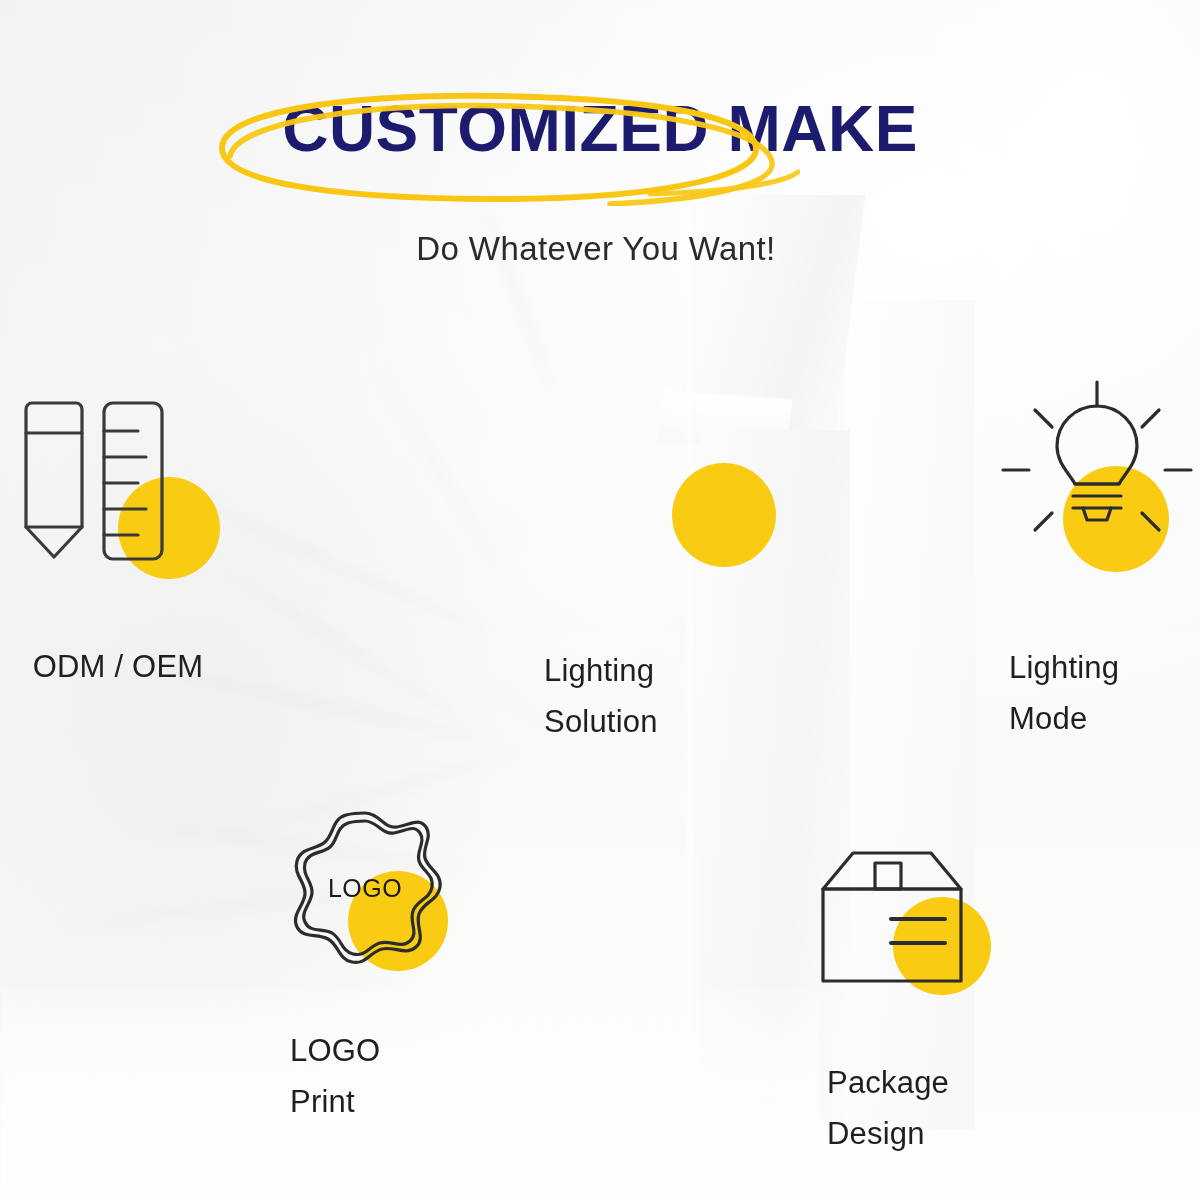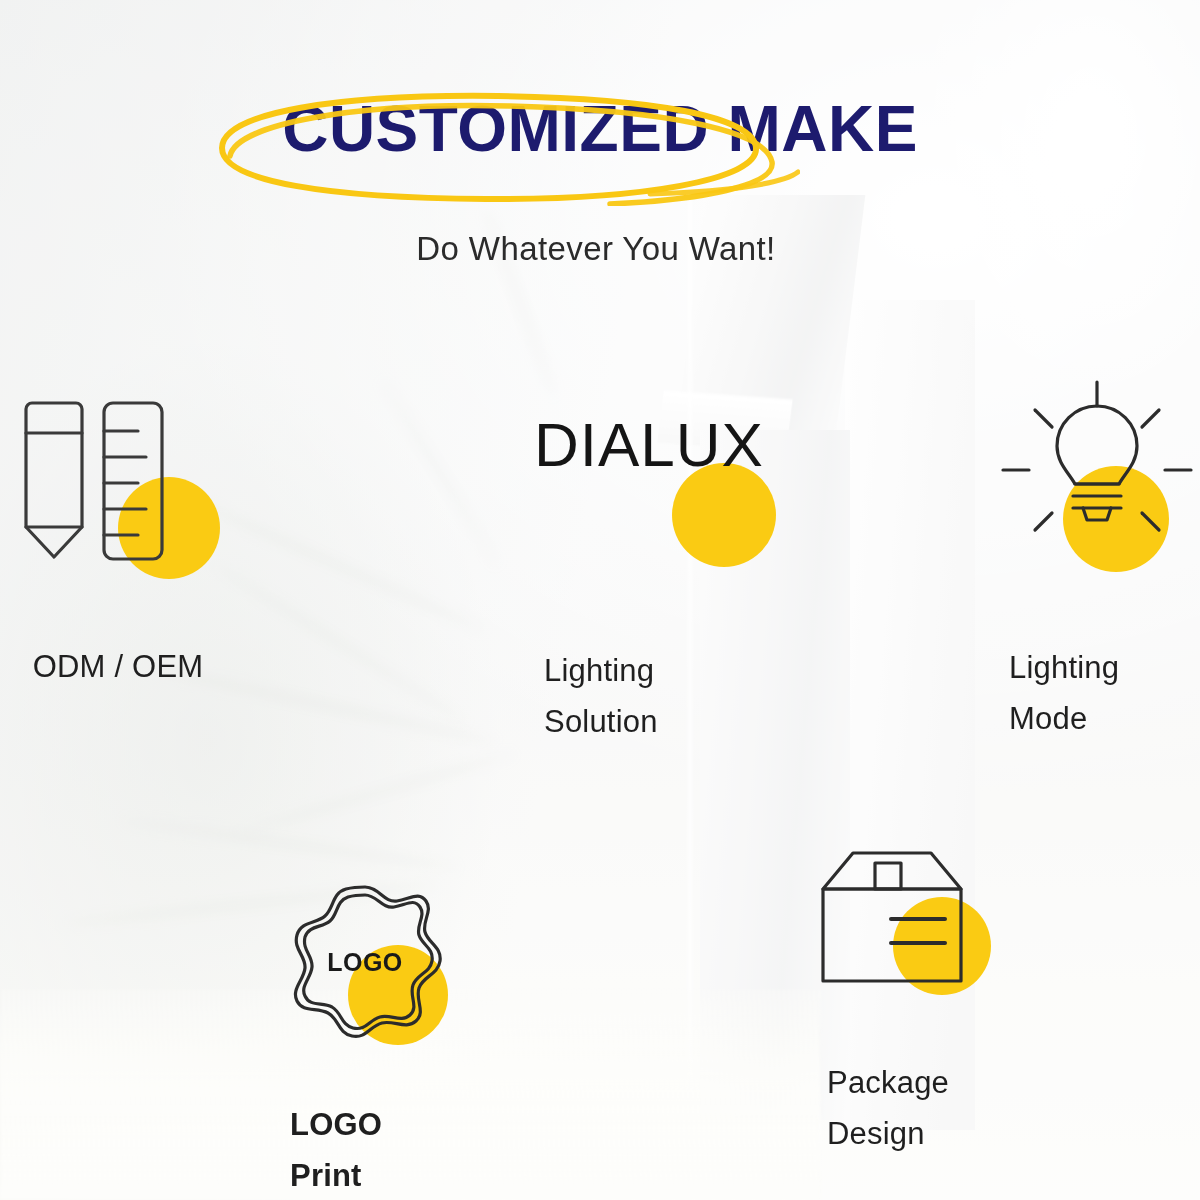--- a/index.html
+++ b/index.html
@@ -190,21 +190,21 @@
   #feat-odm        { left: 10px;  top: 385px; text-align: center; }
   #feat-odm .feat-label    { margin-left: 16px; margin-top: 56px; }
 
   #feat-solution   { left: 530px; top: 385px; }
   #feat-solution .feat-label { margin-left: 14px; margin-top: 60px; }
 
   #feat-mode       { left: 995px; top: 370px; }
   #feat-mode .feat-label   { margin-left: 14px; margin-top: 72px; }
 
   
-  #feat-logo       { left: 280px; top: 877px; font-weight: bold; }
+  #feat-logo       { left: 280px; top: 803px; }
   #feat-logo .feat-label   { margin-left: 10px; margin-top: 52px; }
 
   #feat-package    { left: 815px; top: 835px; }
   #feat-package .feat-label{ margin-left: 12px;  margin-top: 52px; }
 
   
   .dialux {
     position: absolute;
     left: 4px; top: 24px;
     font-size: 62px;
@@ -295,21 +295,20 @@
             <line x1="94" y1="150" x2="128" y2="150"></line>
           </g>
         </svg>
       </div>
       <div class="feat-label">ODM / OEM</div>
     </div>
 
     <div class="feature" id="feat-solution">
       <div class="feat-icon">
         <div class="dot" style="left:142px; top:78px; width:104px; height:104px;"></div>
-        <div class="dialux">DIALUX</div>
       </div>
       <div class="feat-label">Lighting
 Solution</div>
     </div>
 
     <div class="feature" id="feat-mode">
       <div class="feat-icon">
         <div class="dot" style="left:68px; top:96px; width:106px; height:106px;"></div>
         <svg class="icon-svg" width="200" height="200" viewBox="0 0 200 200">
           <g fill="none" stroke="#2c2c2c" stroke-width="3.2" stroke-linecap="round" stroke-linejoin="round">

